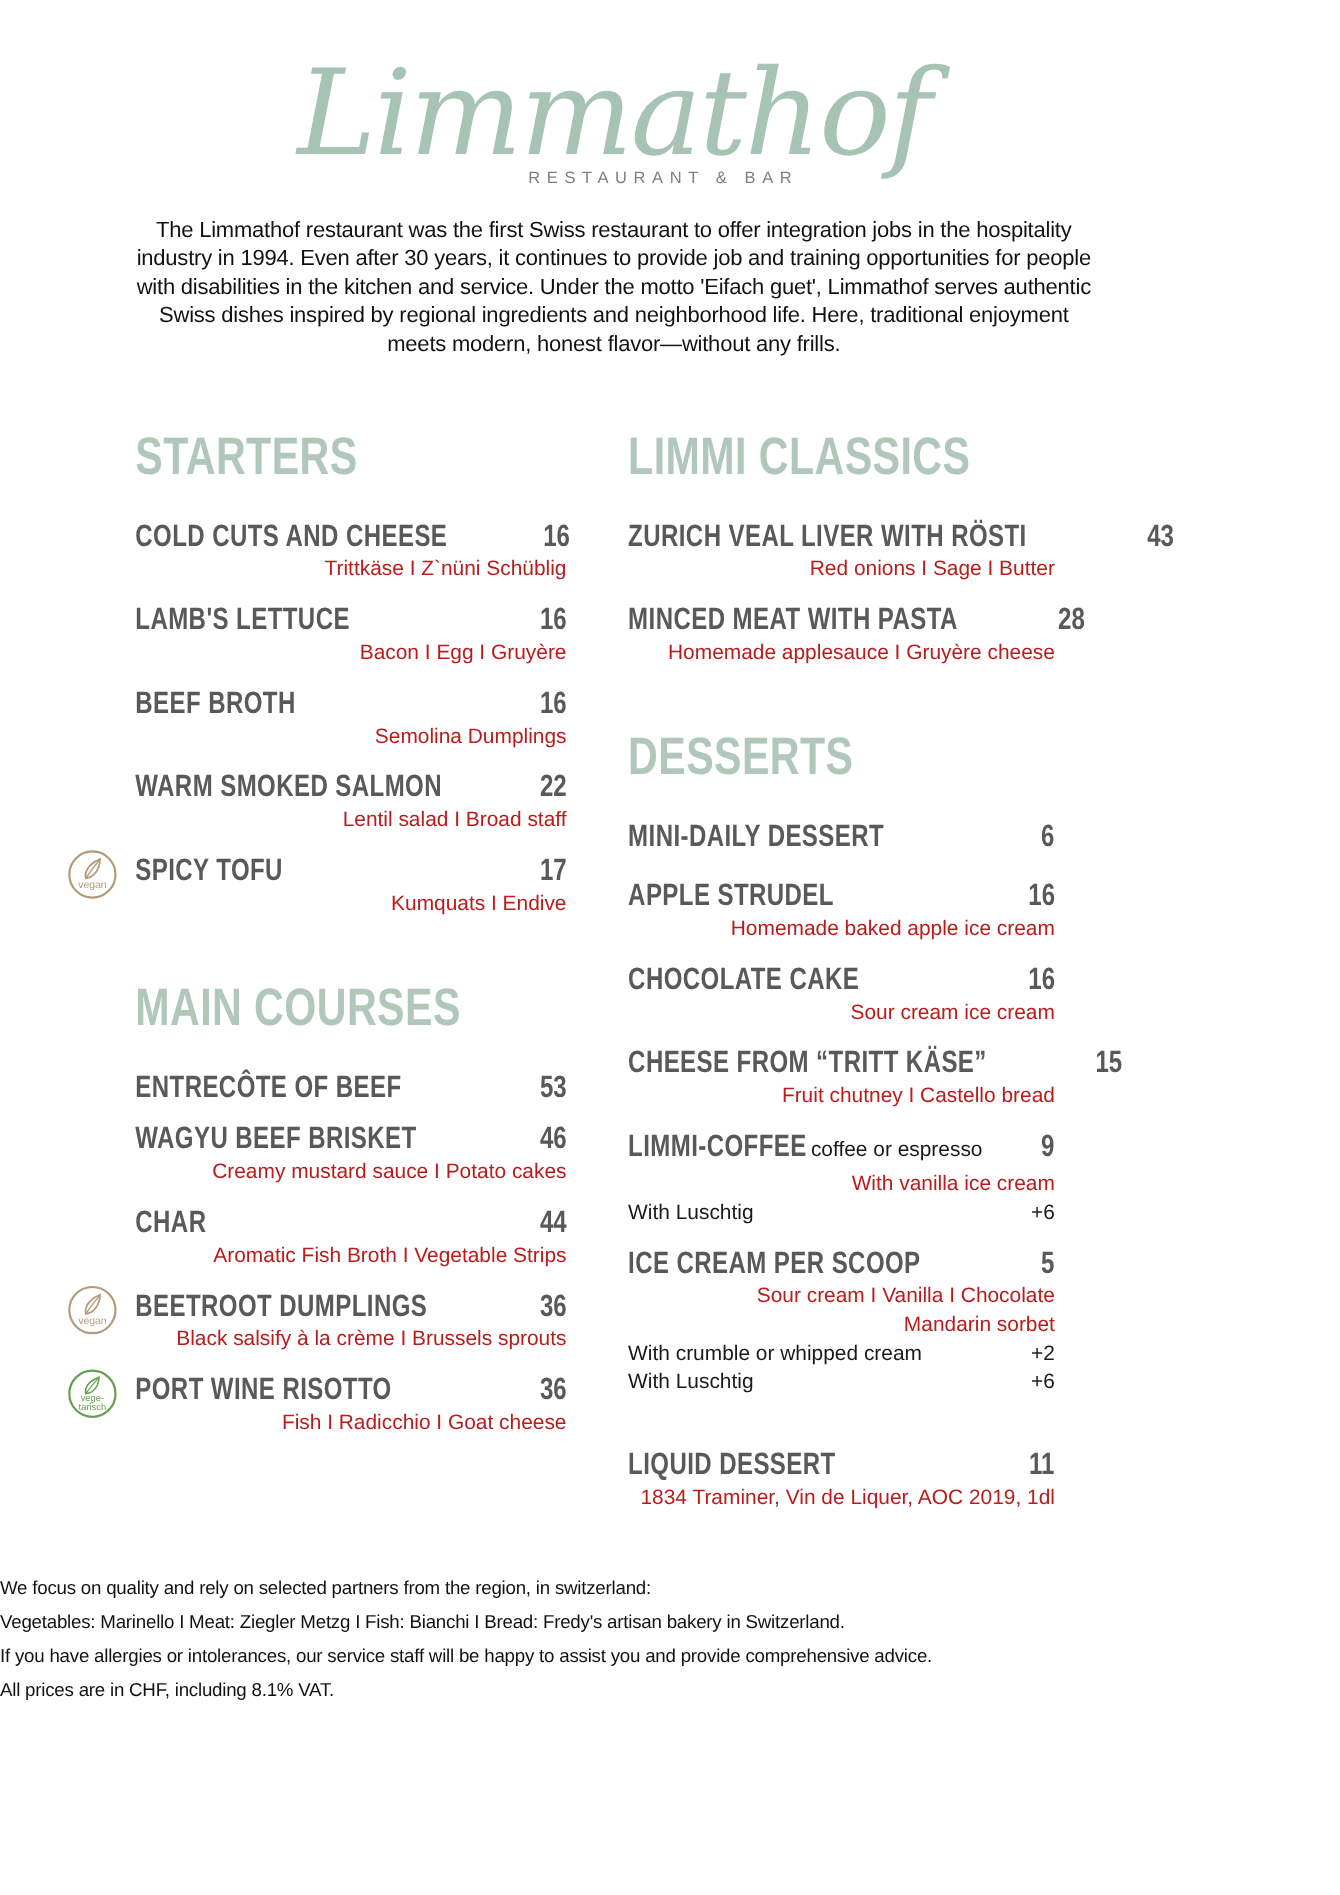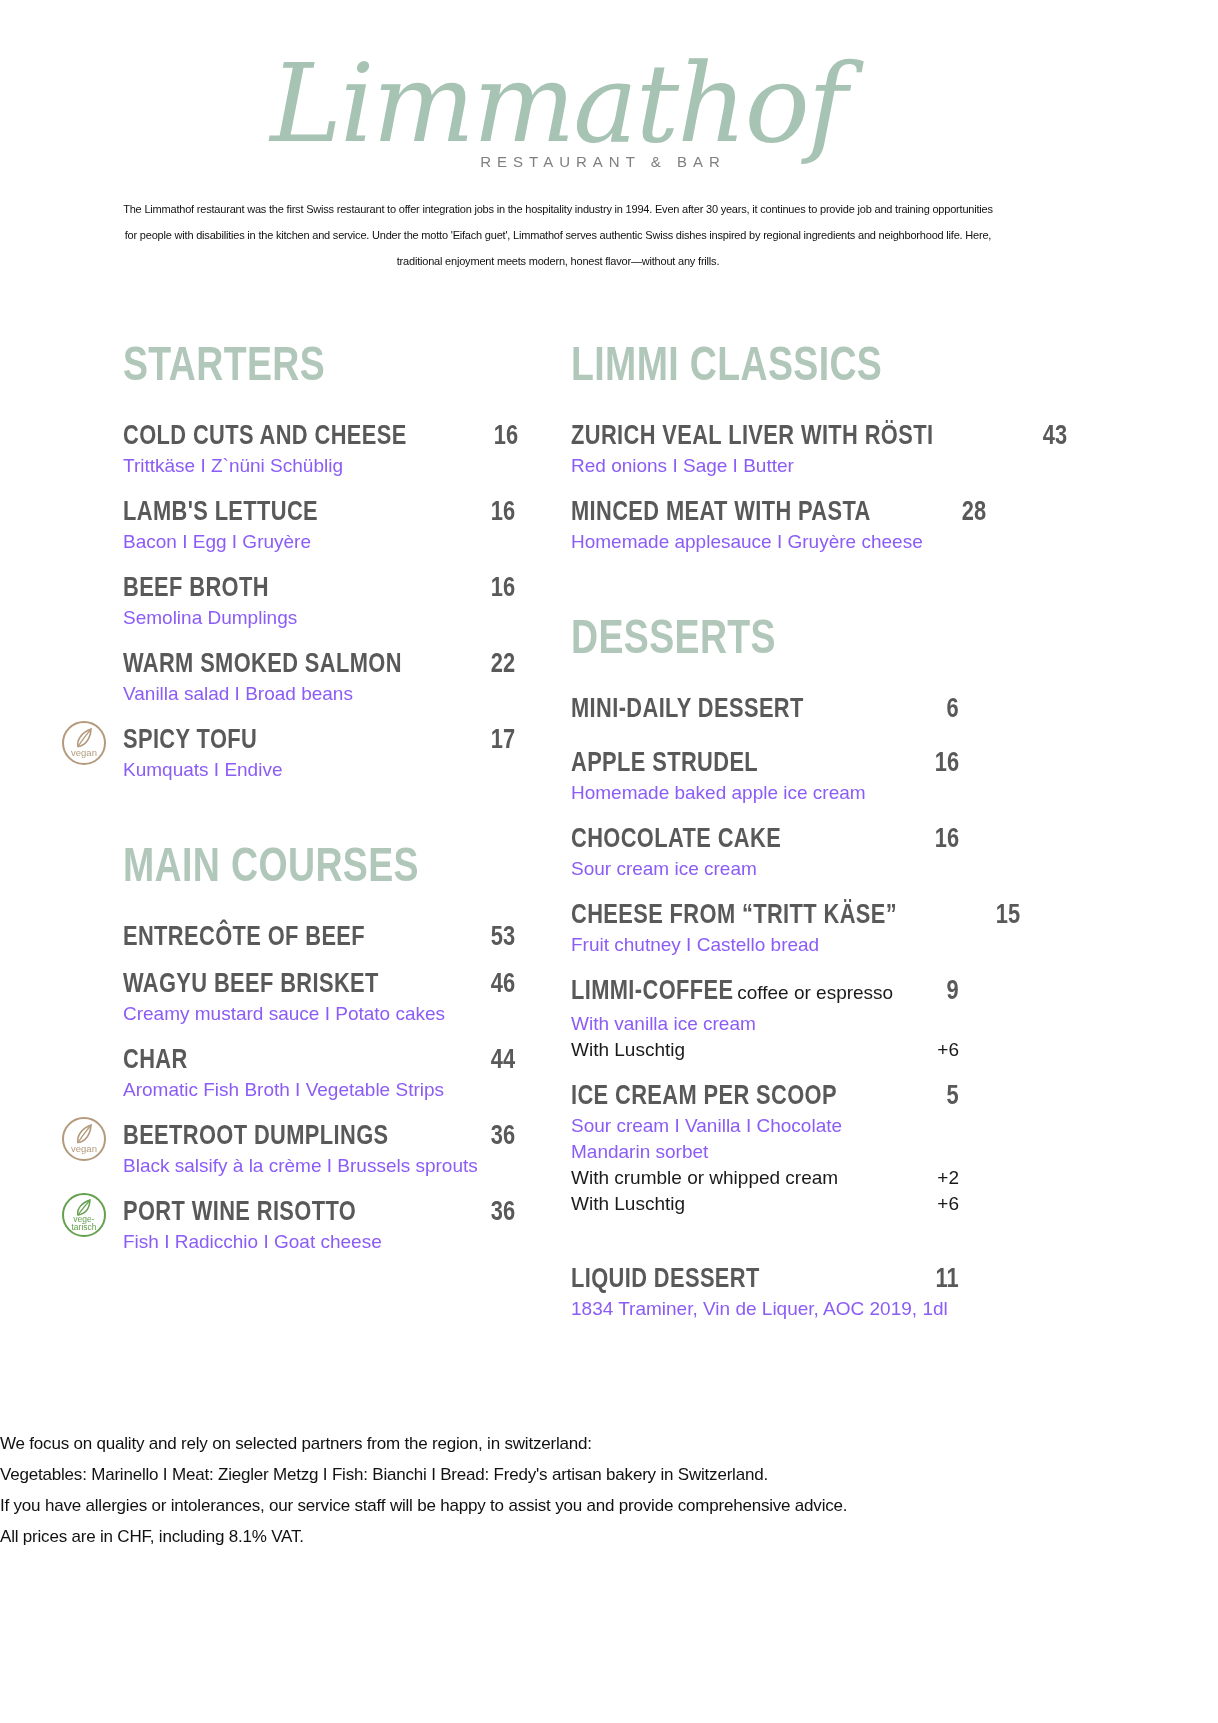--- a/index.html
+++ b/index.html
@@ -15,21 +15,21 @@
   .logo-script {
     font-family:"DejaVu Serif", serif; font-style:italic; font-weight:400;
     font-size:108px; line-height:1.4; color:#a7c3b4; letter-spacing:-2px;
   }
   .logo-tagline {
     margin-top:-26px; padding-left:90px;
     font-size:15px; letter-spacing:6px; color:#7f7f7f; font-weight:400;
   }
   .intro {
     margin-top:26px; 
-    font-size:11px; line-height:26px; letter-spacing:-0.2px; color:#111;
+    font-size:20px; line-height:26px; letter-spacing:-0.2px; color:#111;
   }
 
   
   .columns { display:grid; grid-template-columns:392px 388px; column-gap:56px; margin-top:66px; }
 
   .section-title {
     font-size:48px; font-weight:700; line-height:48px; color:#b0c7ba;
     letter-spacing:0.5px; transform:scaleX(0.78); transform-origin:0 100%;
     white-space:nowrap; margin-bottom:32px;
   }
@@ -42,21 +42,21 @@
   .item-title {
     font-weight:700; font-size:28px; color:#595959; letter-spacing:0.5px;
     transform:scaleX(0.78); transform-origin:0 100%;
     display:inline-block; white-space:nowrap;
   }
   .item-price {
     font-weight:700; font-size:28px; color:#595959; margin-left:auto;
     transform:scaleX(0.78); transform-origin:100% 100%;
   }
   .title-suffix { font-size:19px; font-weight:400; color:#1a1a1a; margin-left:-42px; white-space:nowrap; }
-  .item-desc { margin-top:3px; font-size:19px; line-height:26px; color:#8b5cf6; }
+  .item-desc { margin-top:3px; font-size:19px; line-height:26px; color:#b91c1c;text-align:right; }
   .desc-row { display:flex; align-items:baseline; font-size:19px; line-height:26px; color:#1a1a1a; }
   .desc-price { margin-left:auto; font-size:19px; color:#1a1a1a; }
 
   
   .diet-icon { position:absolute; left:-62px; top:-4px; width:46px; height:46px; }
   .diet-icon svg { width:100%; height:100%; display:block; }
 
   
   .footer {
     position:absolute; left:0; top:1428px; width:1218px; text-align:left;
@@ -103,21 +103,21 @@
             <span class="item-price">16</span>
           </div>
           <div class="item-desc">Semolina Dumplings</div>
         </div>
 
         <div class="item">
           <div class="title-row">
             <span class="item-title">WARM SMOKED SALMON</span>
             <span class="item-price">22</span>
           </div>
-          <div class="item-desc">Vanilla salad I Broad beans</div>
+          <div class="item-desc">Lentil salad I Broad staff</div>
         </div>
 
         <div class="item">
           <span class="diet-icon">
             <svg viewBox="0 0 46 46">
               <circle cx="23" cy="23" r="21" fill="none" stroke="#b39a7c" stroke-width="2"></circle>
               <path d="M30 9 C21 12.5, 15.5 19.5, 17 26.5 C24.5 25.5, 29.5 18.5, 30 9 Z" fill="none" stroke="#b39a7c" stroke-width="1.6"></path>
               <path d="M17 26.5 C21 20.5, 25 15, 29 10.5" fill="none" stroke="#b39a7c" stroke-width="1.2"></path>
               <text x="23" y="35.5" text-anchor="middle" font-size="9.5" fill="#b39a7c" font-family="Liberation Sans, sans-serif">vegan</text>
             </svg>

